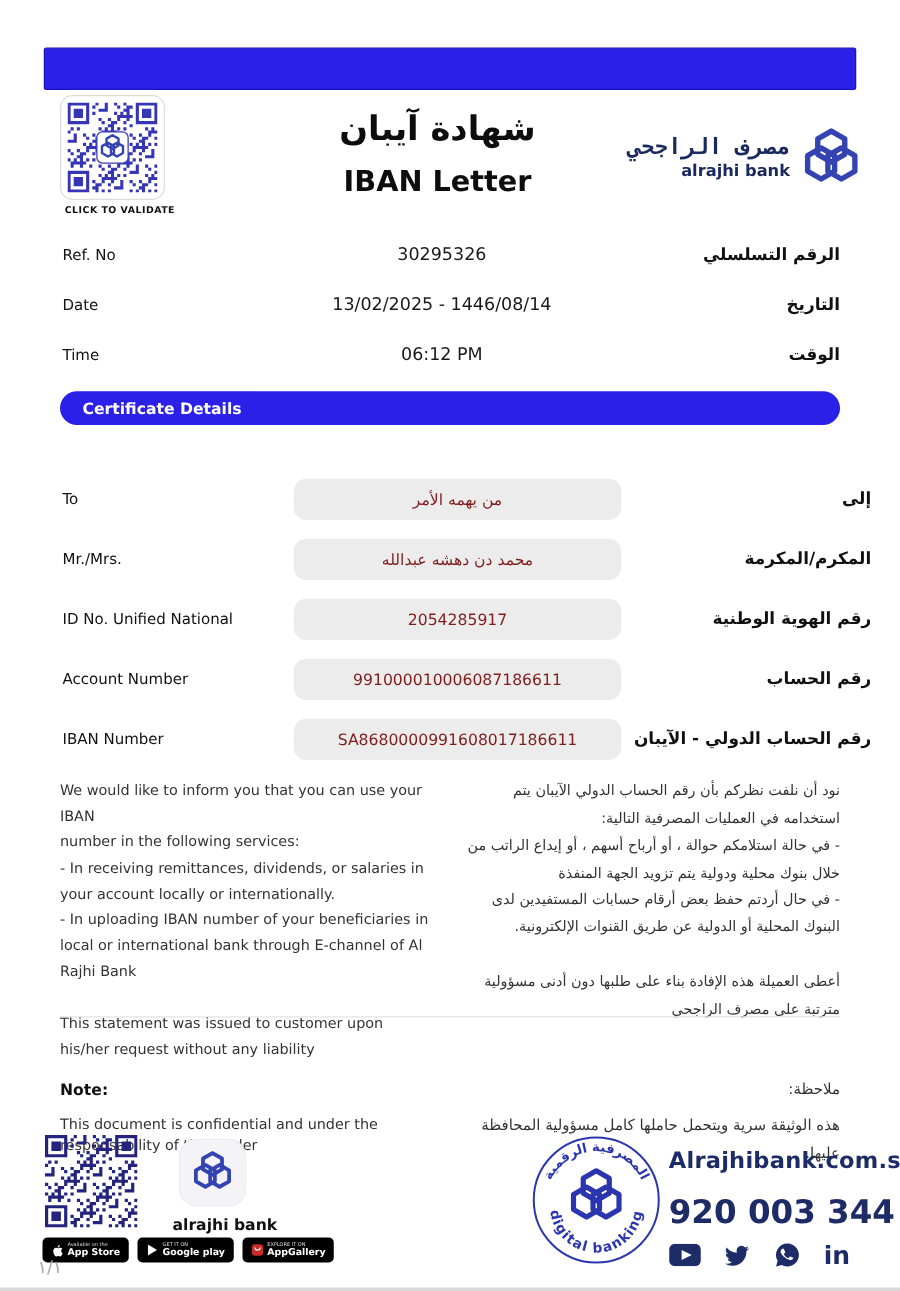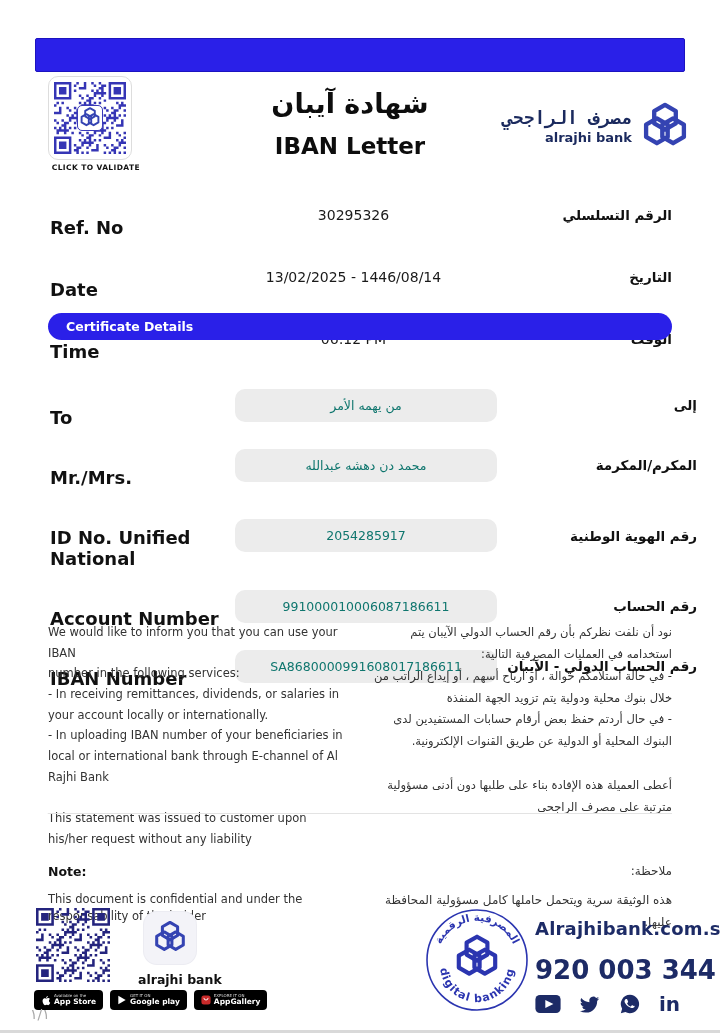--- a/index.html
+++ b/index.html
@@ -28,34 +28,34 @@
   .brand { position:absolute; right:28px; top:100px; display:flex; align-items:center; gap:6px; }
   .brand-text { text-align:right; color:#1b2a5e; line-height:1.25; }
   .brand-ar { font-size:18px; font-weight:700; direction:rtl;font-family:Liberation Mono, monospace; }
   .brand-en { font-size:13px; font-weight:700; }
   .trefoil { color:var(--logo-blue,#3443b2); }
 
   
   .meta { position:absolute; left:0; right:0; top:192px; }
   .row3 { display:grid; grid-template-columns:185px 1fr 200px; align-items:center;
           margin:0 48px 16px 50px; min-height:24px; }
-  .lbl-en { font-size:18px; font-weight:700; color:#111;margin-top:25px; }
+  .lbl-en { font-size:12px; font-weight:400; color:#111; }
   .val { text-align:center; font-size:14px; color:#1a1a1a; }
   .lbl-ar { font-size:13.5px; font-weight:700; color:#111; text-align:right; direction:rtl; }
 
   
   .section-pill { position:absolute; left:48px; right:48px; top:313px; height:27px;
                   background:var(--accent,#2a20e8); border-radius:14px; display:flex; align-items:center; }
   .section-pill span { color:#fff; font-weight:700; font-size:12.5px; padding-left:18px; }
 
   
   .fields { position:absolute; left:0; right:0; top:382px; }
   .fields .row3 { margin-bottom:14px; min-height:34px; }
   .pill-val { width:262px; margin:0 auto; background:#ececec; border-radius:10px;
-              padding:9px 10px; text-align:center; font-size:12.5px; color:#0f766e; }
+              padding:9px 10px; text-align:center; font-size:12.5px; color:#7f1d1d; }
   .pill-val.ar { direction:rtl; }
 
   
   .bodytxt { position:absolute; top:622px; left:48px; right:48px; display:grid;
              grid-template-columns:1fr 1fr; column-gap:28px; }
   .body-en { font-size:11.5px; color:#333; line-height:1.8; white-space:pre-line; }
   .body-ar { font-size:11.5px; color:#333; line-height:1.9; white-space:pre-line;
              direction:rtl; text-align:right; }
 
   .divider { position:absolute; left:48px; right:48px; top:813px; height:1px; background:#e3e3e3; }

